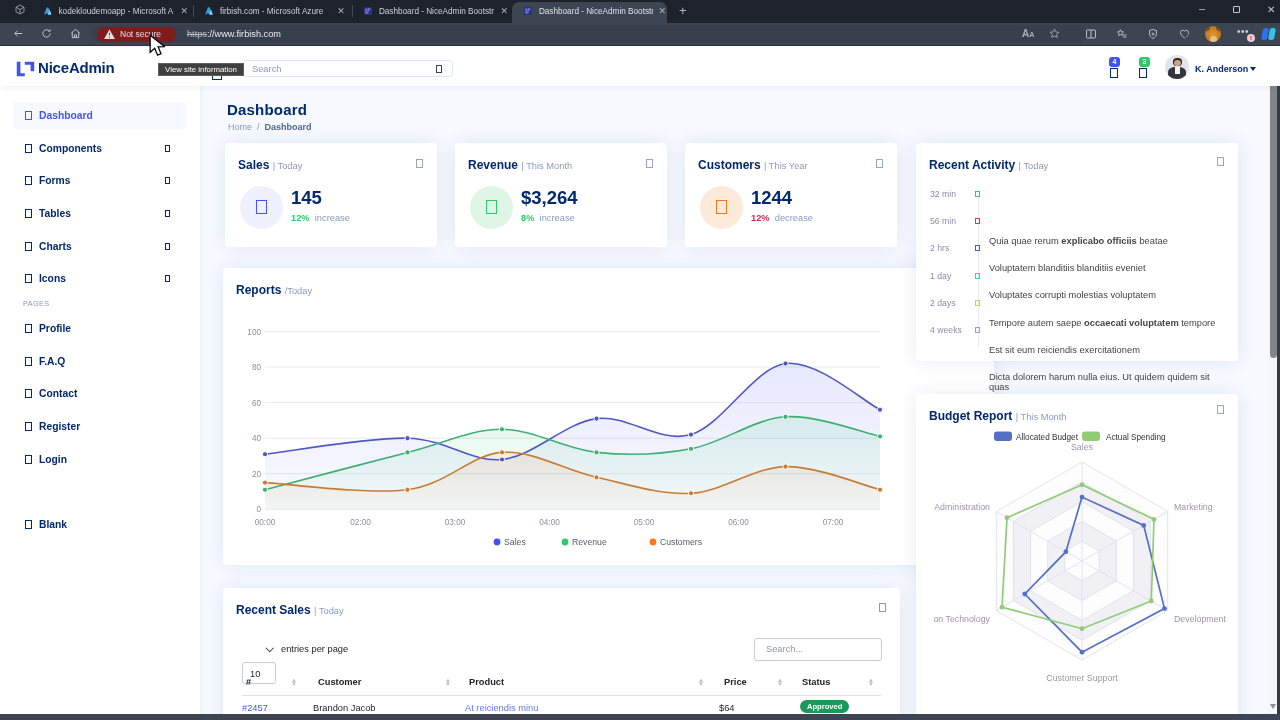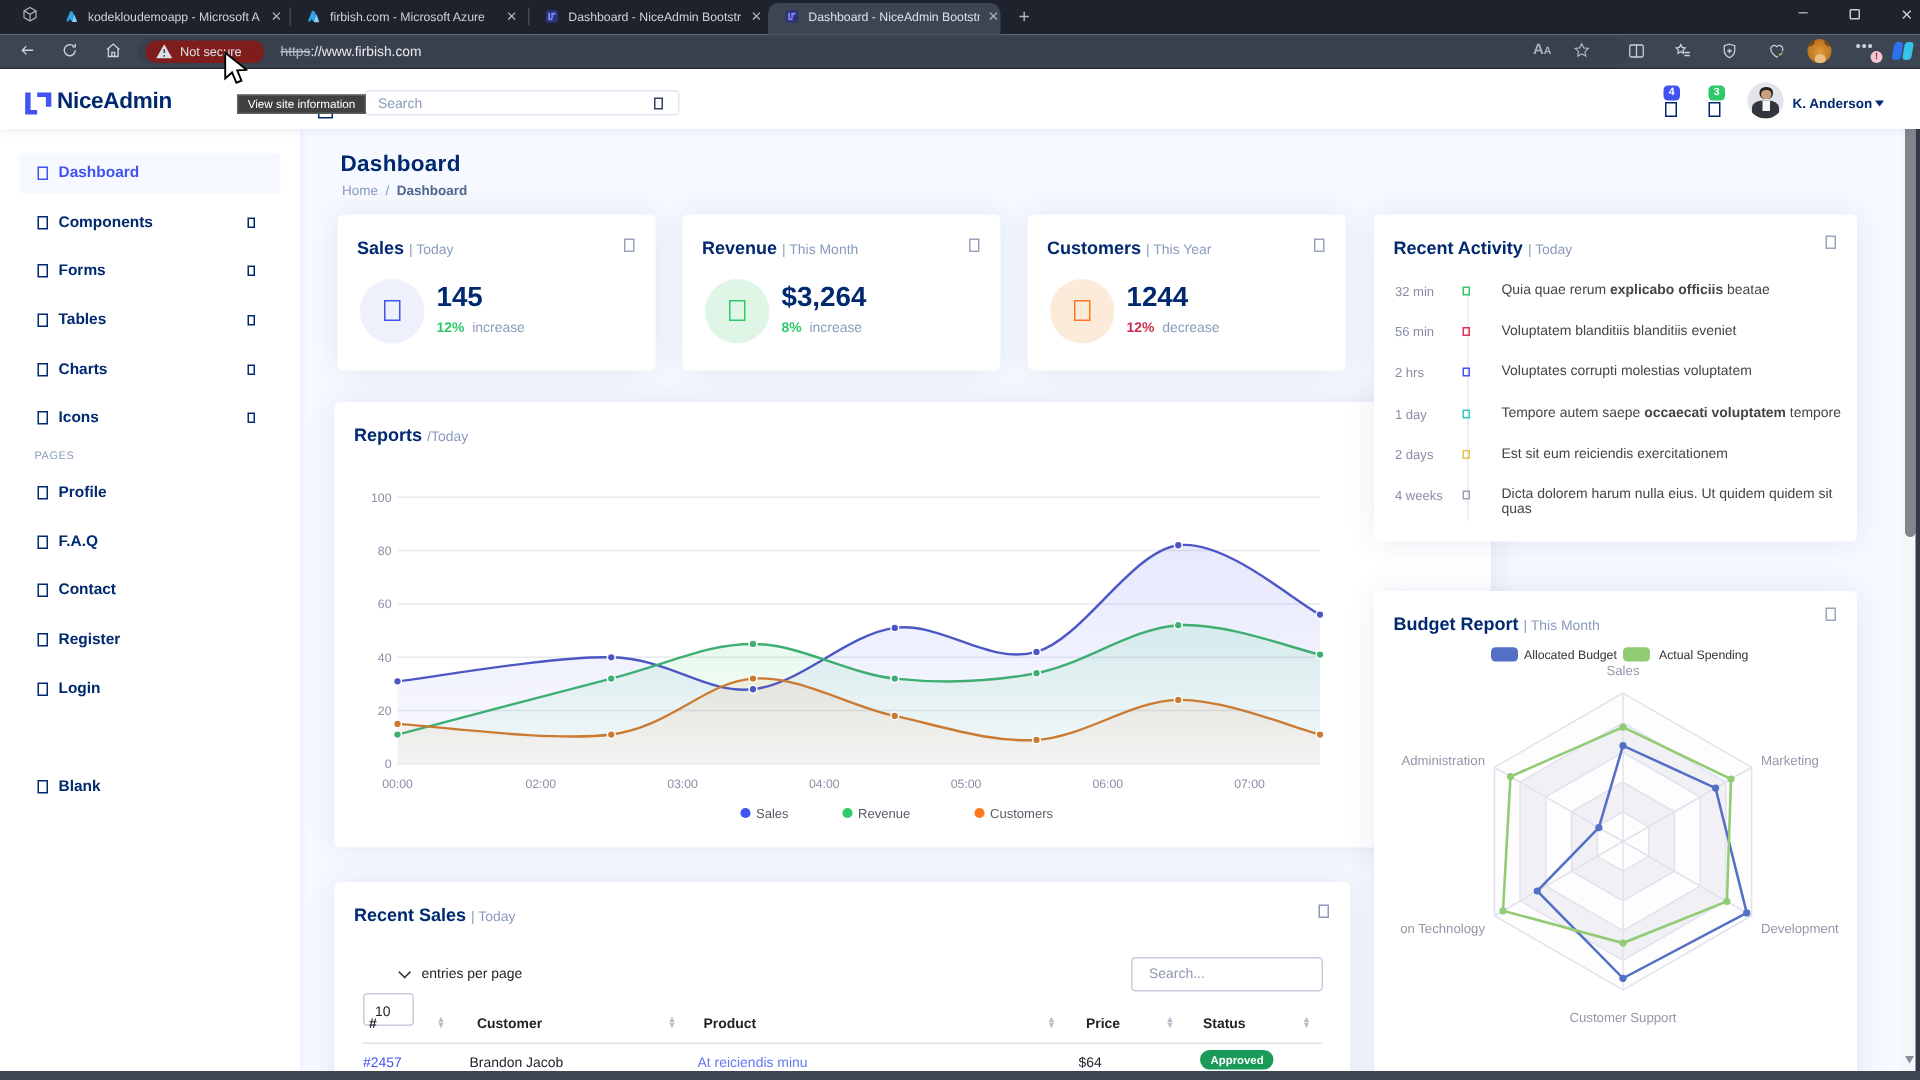--- a/index.html
+++ b/index.html
@@ -39,21 +39,21 @@
 .ctitle{position:absolute;left:13px;top:15px;font-size:12px;font-weight:bold;color:#012970;}
 .ctitle span{font-size:9.3px;color:#899bbd;font-weight:normal;}
 .cmenu{position:absolute;right:14px;top:16px;color:#99a5bd;}
 .icircle{position:absolute;left:15px;top:43px;width:43px;height:43px;border-radius:50%;display:flex;align-items:center;justify-content:center;}
 .bignum{position:absolute;left:66px;top:44px;font-size:18.5px;font-weight:bold;color:#012970;}
 .pct{position:absolute;left:66px;top:70px;font-size:9.3px;color:#899bbd;}
 .pct b.g{color:#2eca6a;}
 .pct b.r{color:#ca2e51;}
 
 .act-time{position:absolute;font-size:8.7px;color:#888da7;width:43px;text-align:left;}
-.act-text{position:absolute;left:85px;width:240px;font-size:9.3px;color:#444;}
+.act-text{position:absolute;left:73px;width:240px;font-size:9.3px;color:#444;margin-top:48px;}
 .act-badge{position:absolute;left:59px;width:4.5px;height:6px;border:1px solid;}
 
 .th{position:absolute;font-size:9.3px;font-weight:bold;color:#212529;}
 .td{position:absolute;font-size:9.3px;color:#212529;}
 .sorti{position:absolute;font-size:6px;color:#b9bdc9;line-height:4px;}
 
 #sbtrack{position:absolute;left:1268px;top:45.5px;width:9px;height:668px;background:#f5f6fa;}
 #sbthumb{position:absolute;left:1269.5px;top:57px;width:7px;height:301px;background:#82858a;border-radius:3.5px;}
 #botbar{position:absolute;left:0;top:713.5px;width:1280px;height:7px;background:#3d4452;}
 </style></head>

